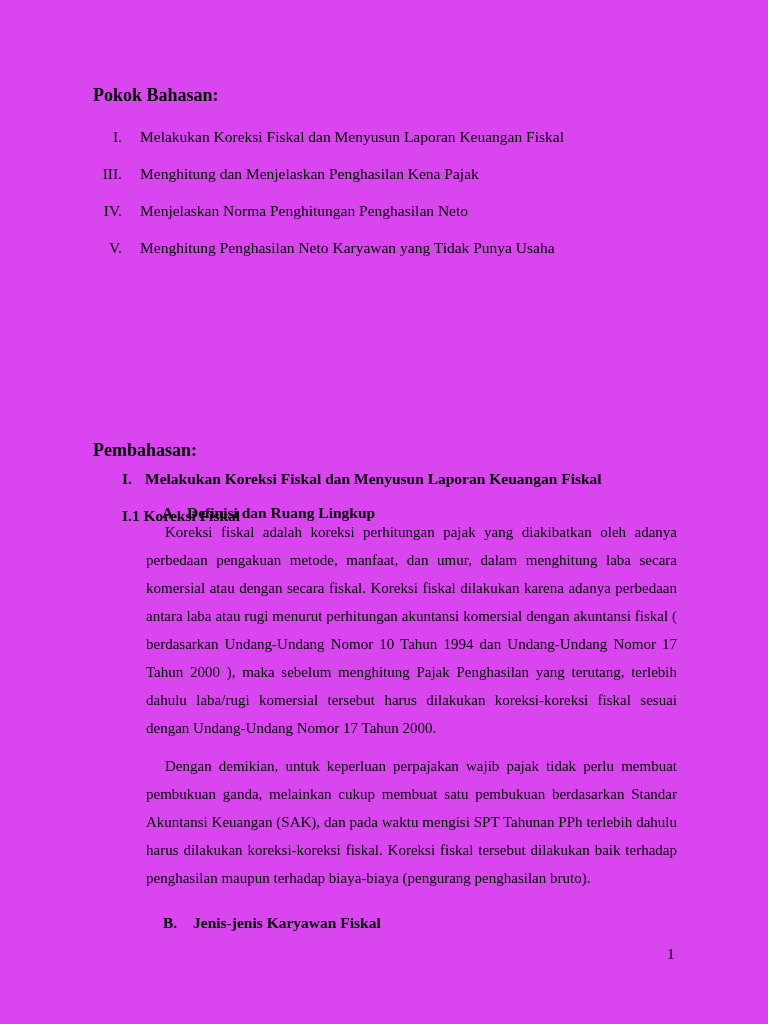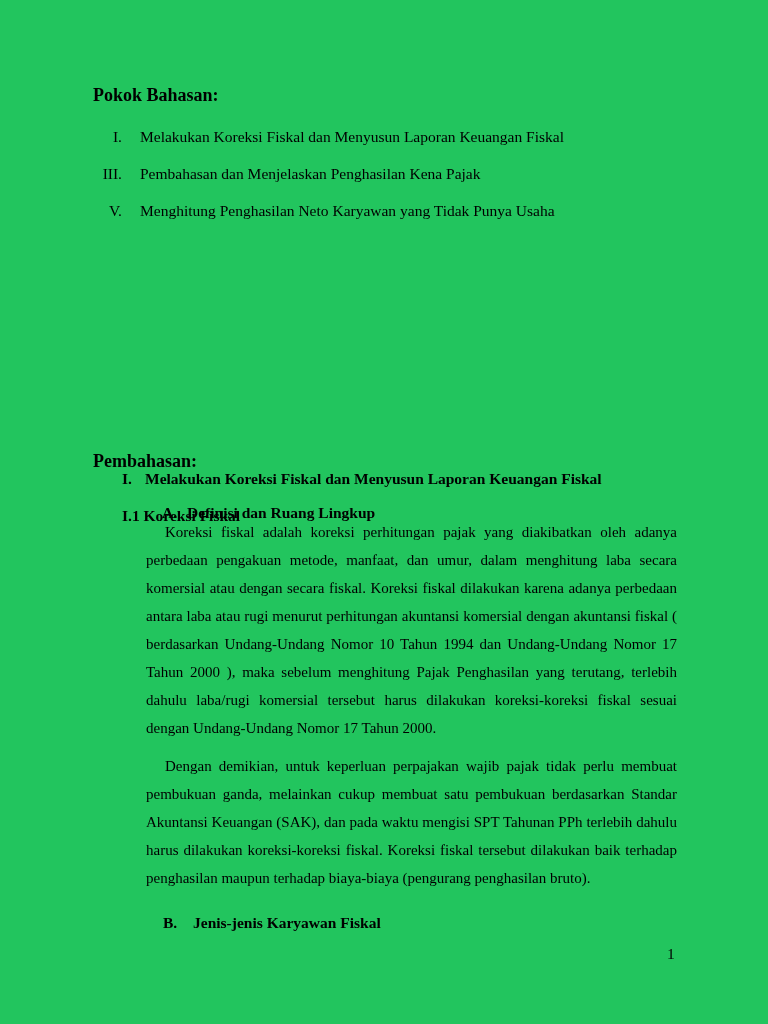--- a/index.html
+++ b/index.html
@@ -1,34 +1,34 @@
 <!DOCTYPE html>
 <html><head>
 <meta charset="utf-8">
 <style>
   html, body { margin: 0; padding: 0; background: #ffffff; }
   .page {
     position: relative;
     width: 768px;
     height: 1024px;
-    background: #22c55e;
+    background: #d946ef;
     font-family: "Liberation Serif", serif;
     color: #000000;
     overflow: hidden;
   }
   .h-top {
     position: absolute;
     left: 93px;
     top: 86px;
     margin: 0;
     font-size: 18px;
     font-weight: bold;
     line-height: 18px;
   }
-  .h-pembahasan { top: 452px; }
+  .h-pembahasan { top: 441px; }
   .topics {
     position: absolute;
     left: 93px;
     top: 123px;
     width: 584px;
     font-size: 15.5px;
   }
   .topic { display: flex; line-height: 28px; margin-bottom: 9px; }
   .topic .num { flex: 0 0 29px; text-align: right; }
   .topic .txt { flex: 1; margin-left: 18px; text-align: justify; }
@@ -74,21 +74,25 @@
 
   <h1 class="h-top">Pokok Bahasan:</h1>
 
   <div class="topics">
     <div class="topic">
       <span class="num">I.</span>
       <span class="txt">Melakukan Koreksi Fiskal dan Menyusun Laporan Keuangan Fiskal</span>
     </div>
     <div class="topic">
       <span class="num">III.</span>
-      <span class="txt">Pembahasan dan Menjelaskan Penghasilan Kena Pajak</span>
+      <span class="txt">Menghitung dan Menjelaskan Penghasilan Kena Pajak</span>
+    </div>
+    <div class="topic">
+      <span class="num">IV.</span>
+      <span class="txt">Menjelaskan Norma Penghitungan Penghasilan Neto</span>
     </div>
     <div class="topic">
       <span class="num">V.</span>
       <span class="txt">Menghitung Penghasilan Neto Karyawan yang Tidak Punya Usaha</span>
     </div>
   </div>
 
   <h1 class="h-top h-pembahasan">Pembahasan:</h1>
 
   <div class="sec-line sec1">

